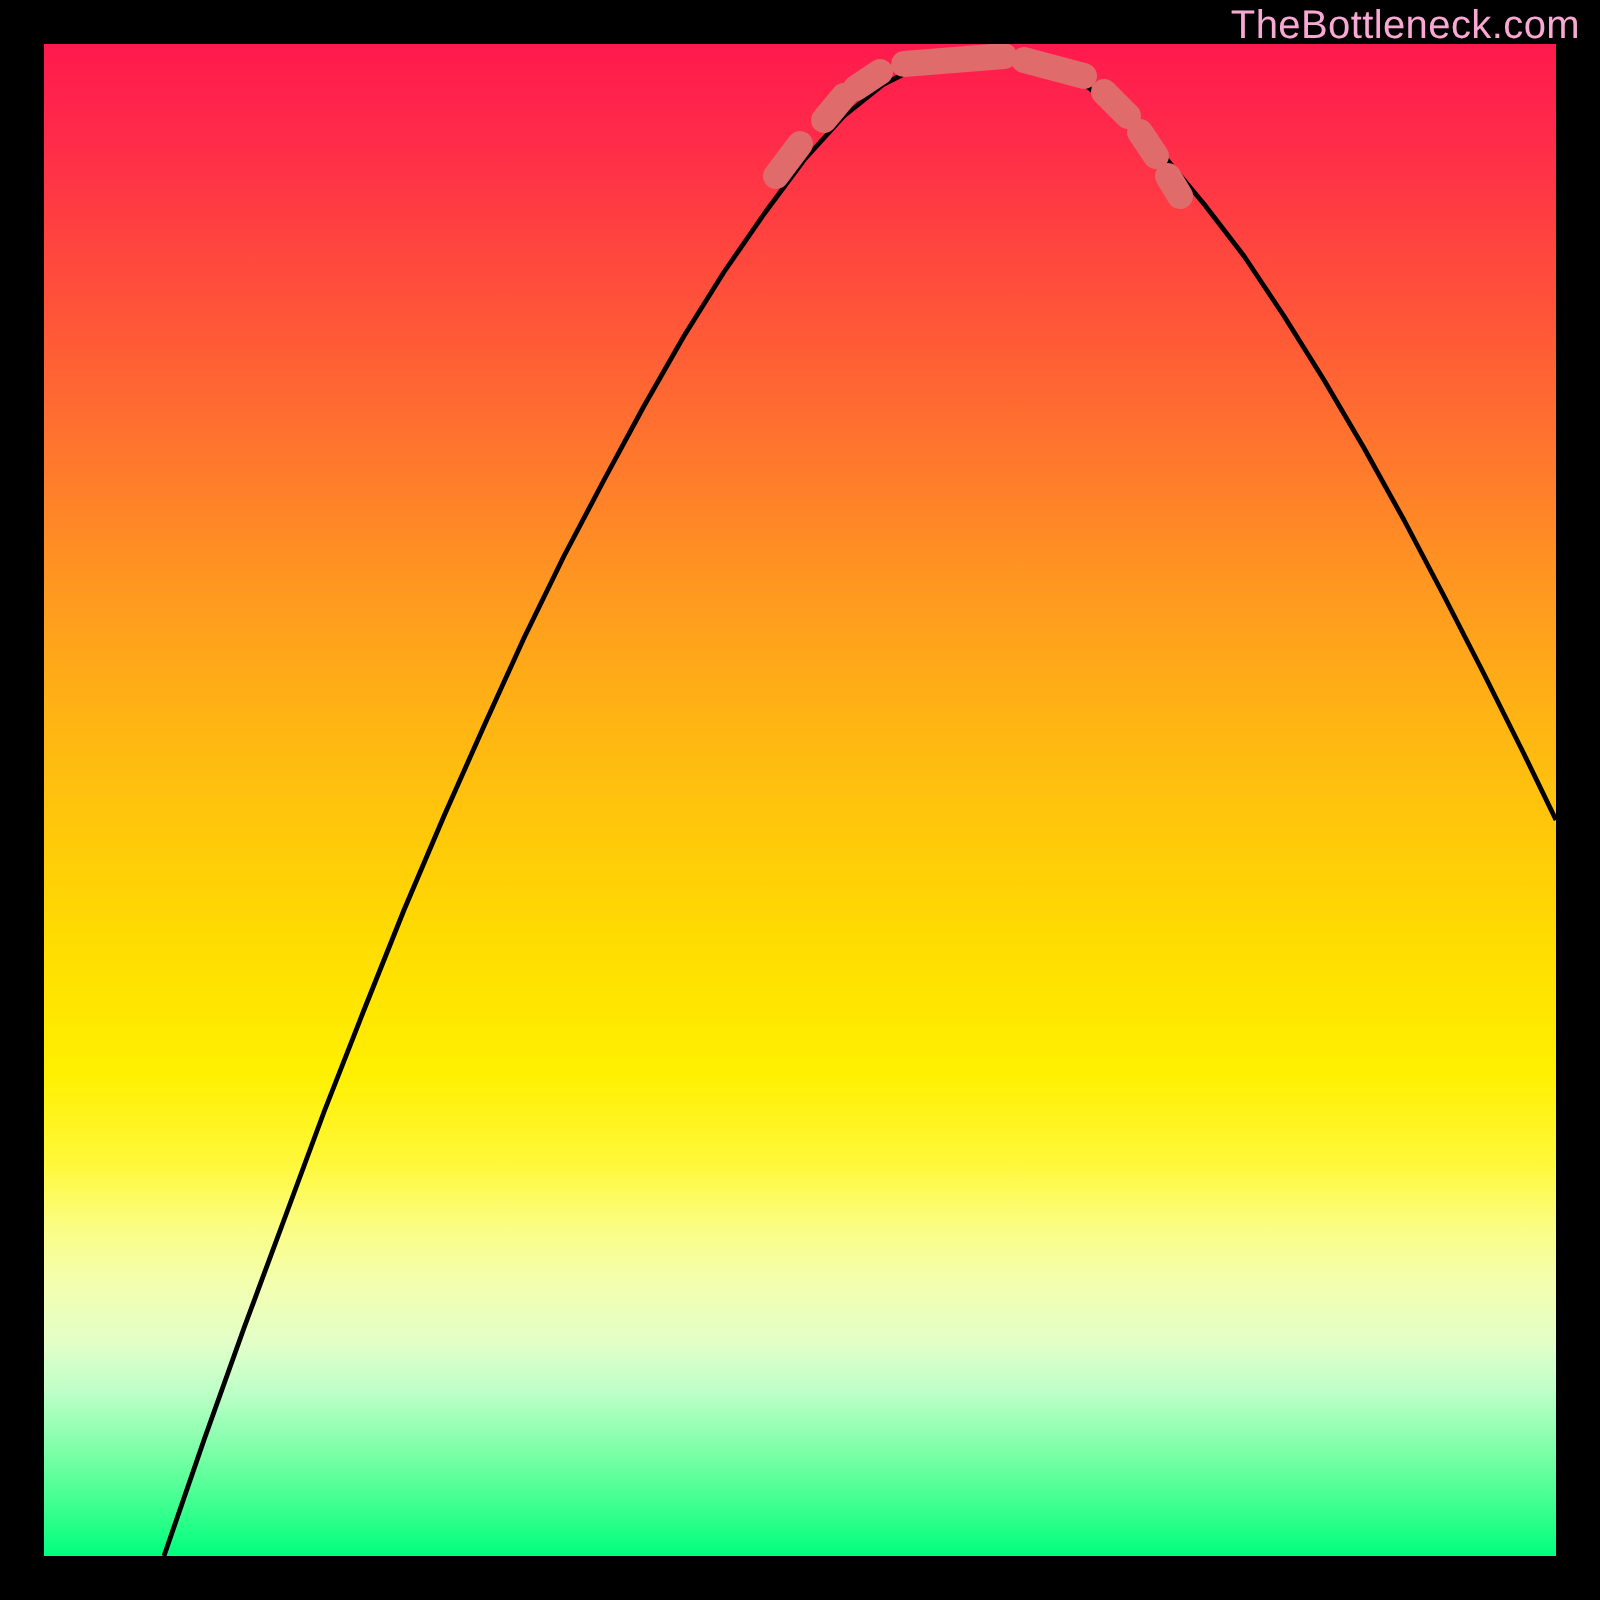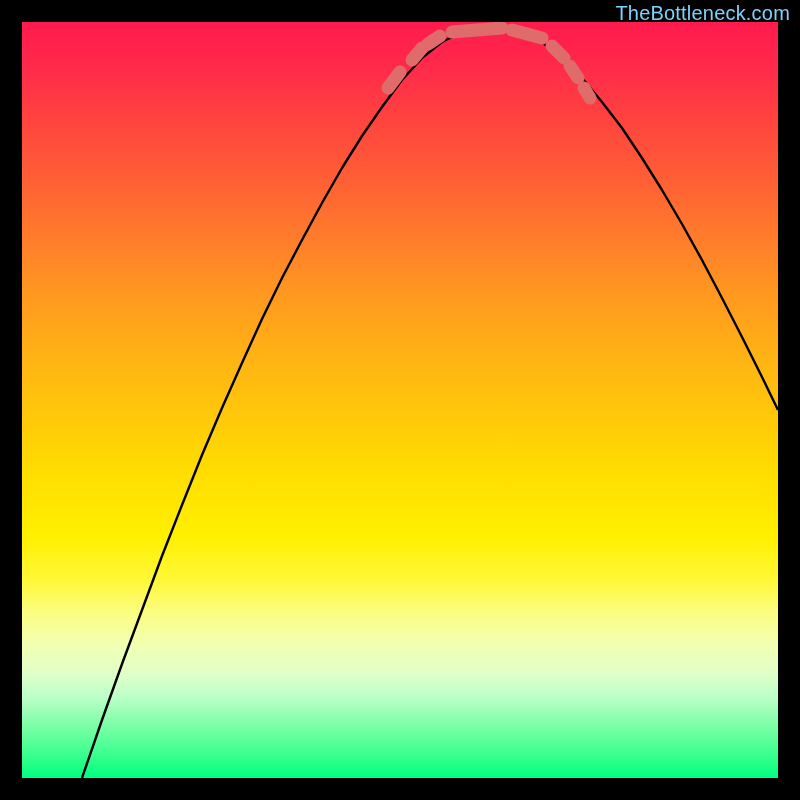--- a/index.html
+++ b/index.html
@@ -60,21 +60,21 @@
     position: absolute;
     left: 0;
     top: 0;
     width: 100%;
     height: 100%;
   }
   .watermark {
     position: absolute;
     top: 2px;
     right: 10px;
-    color: #7dd3fc;
+    color: #f9a8d4;
     font-size: 20px;
     letter-spacing: 0.2px;
     font-weight: 400;
     user-select: none;
   }
 </style>
 </head>
 <body>
 
 <div class="frame">

